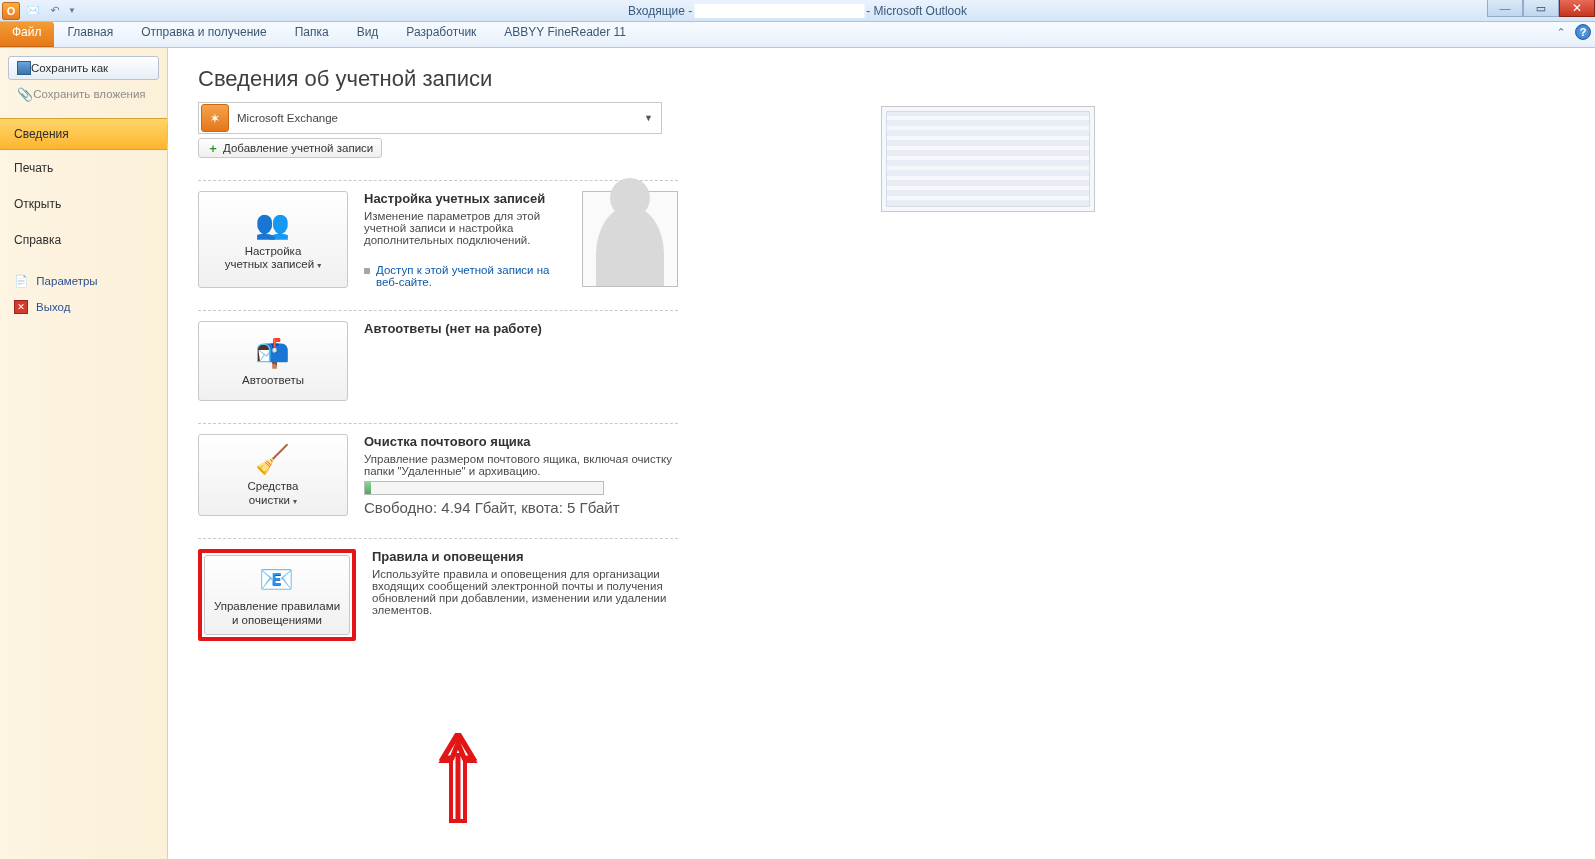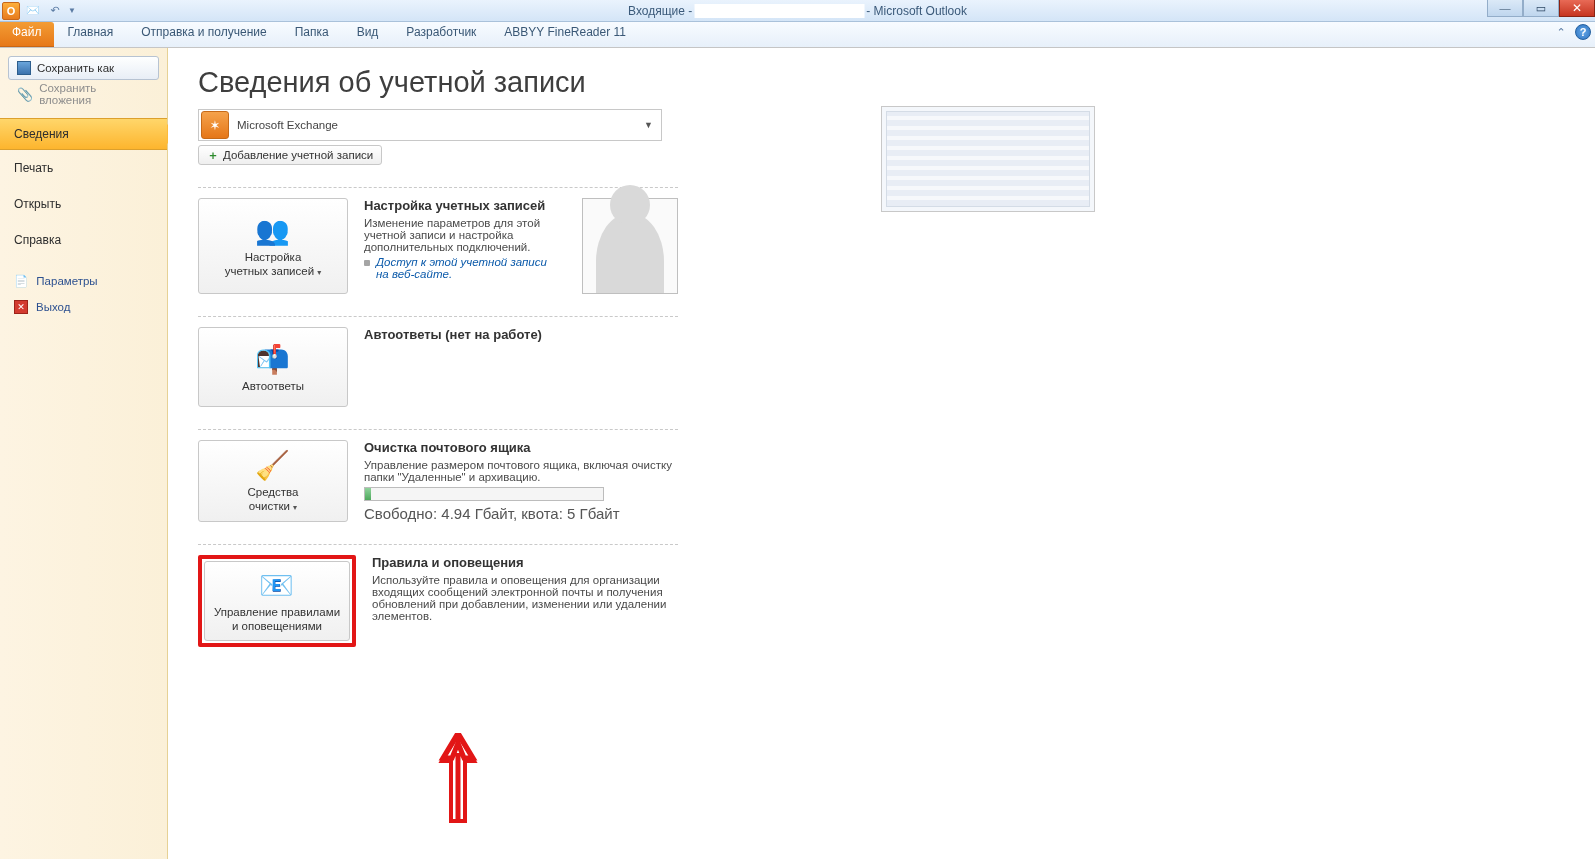--- a/index.html
+++ b/index.html
@@ -125,21 +125,21 @@
   .backstage-nav {
     width: 168px;
     background: linear-gradient(to right,#fdf4e2,#fbf0d8);
     border-right: 1px solid #e6d195;
     padding-top: 6px;
   }
   .nav-btn {
     height:24px;
     margin: 2px 8px;
     padding: 0 8px;
-    display:flex; align-items:center; gap:6px;
+    display:flex; align-items:center; 
     border:1px solid transparent;
     font-size:11.5px;
     color:#2e2e2e;
     cursor:pointer;
   }
   .nav-btn.boxed {
     background: linear-gradient(#feffff,#e8eef6);
     border:1px solid #b7c3d2;
     border-radius:3px;
   }
@@ -180,21 +180,21 @@
 
   
   .content {
     flex:1;
     background:#fff;
     padding: 18px 0 0 30px;
     position:relative;
     overflow:auto;
   }
   .page-title {
-    font-size: 29px;
+    font-size: 22px;
     color:#3e3e3e;
     margin-bottom: 10px;
     font-weight:normal;
   }
   .account-drop {
     width: 464px; height:32px;
     border:1px solid #c8c8c8;
     display:flex;align-items:center;
     margin-bottom:4px;
     position:relative;
@@ -257,21 +257,21 @@
   .section .desc{
     flex:1;
     font-size:11.5px;
     color:#4a4a4a;
   }
   .desc h3{
     font-size:13px; font-weight:bold; color:#333;
     margin-bottom:4px;
   }
   .desc .bullet{
-    display:flex; gap:6px; margin-top:3px;font-style:italic;
+    display:flex; gap:6px; margin-top:18px;
   }
   .desc .bullet .dot{
     width:6px;height:6px;background:#a5a5a5;border-radius:1px;margin-top:4px;flex-shrink:0;
   }
   .desc .link { color:#0b5aaa; }
 
   .avatar-box{
     width:96px;height:96px;border:1px solid #bfbfbf;
     display:flex;align-items:flex-end;justify-content:center;
     background:#fafafa; margin-left:10px;

